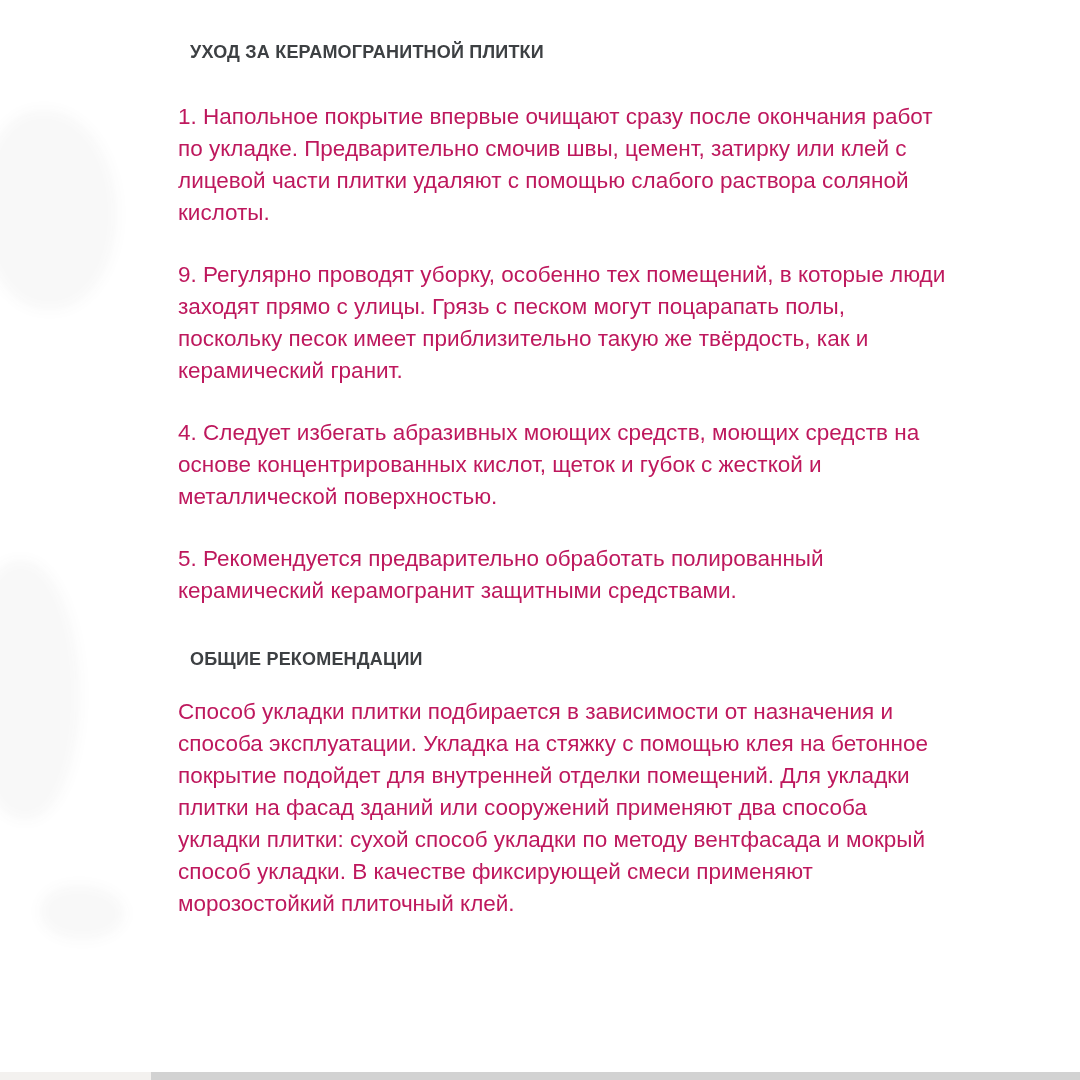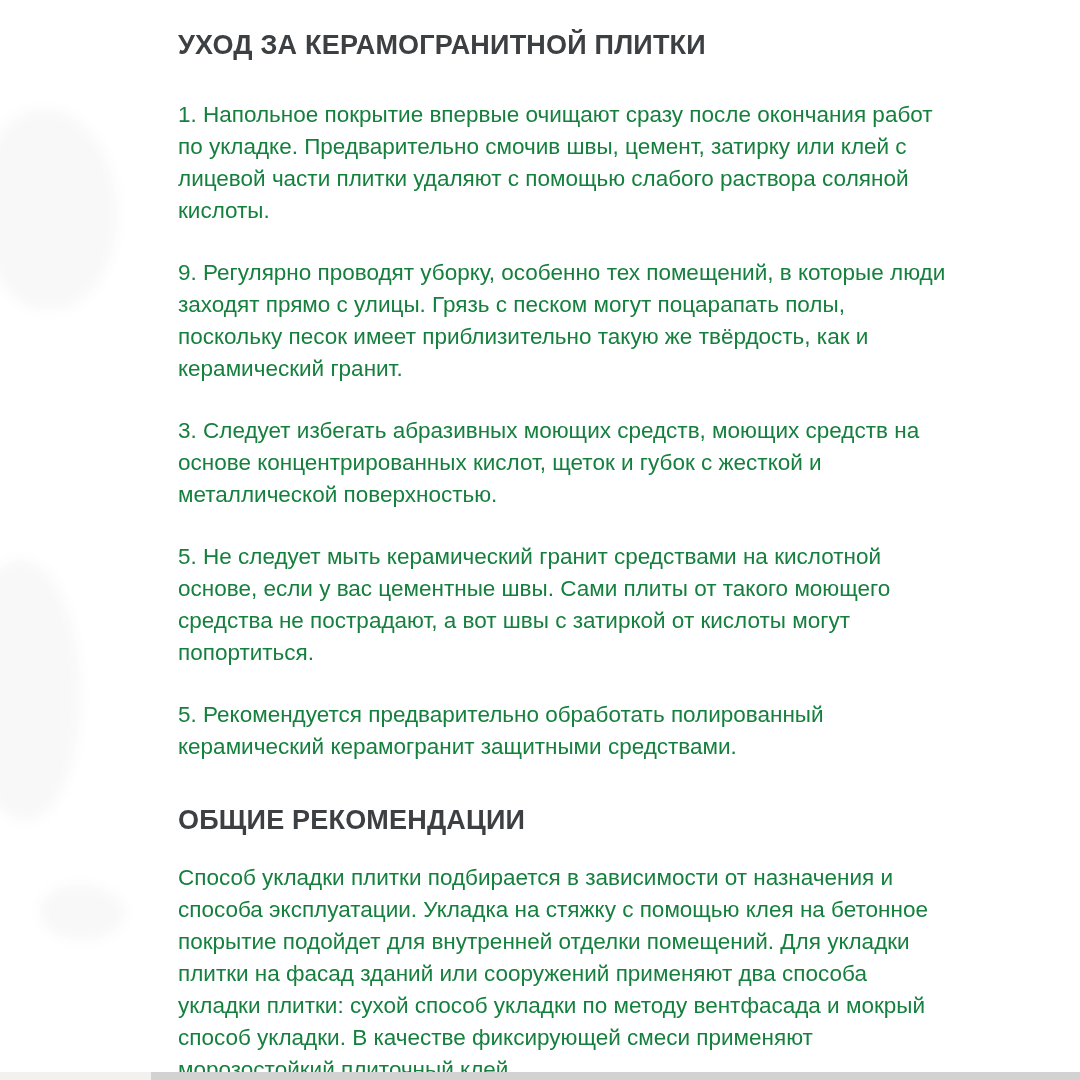--- a/index.html
+++ b/index.html
@@ -15,38 +15,38 @@
     overflow: hidden;
   }
   .page {
     position: absolute;
     left: 178px;
     top: 30px;
     width: 772px;
     color: #47494b;
   }
   .heading {
-    font-size: 27px;
+    font-size: 18px;
     font-weight: 700;
     color: #3d4043;
     letter-spacing: 0.2px;
-    margin: 0;
+    margin: 12px;
   }
   .heading-care {
     margin-bottom: 38px;
   }
   .heading-general {
     margin-top: 42px;
     margin-bottom: 26px;
   }
   .para {
     font-size: 22.5px;
     line-height: 32px;
     margin: 0 0 30px 0;
-    color: #15803d;
+    color: #be185d;
   }
   .para:last-of-type {
     margin-bottom: 0;
   }
   
   .watermark {
     position: absolute;
     background: rgba(60, 60, 60, 0.035);
     border-radius: 45% 55% 50% 50%;
     filter: blur(6px);
@@ -80,22 +80,21 @@
 <div class="watermark wm-1"></div>
 <div class="watermark wm-2"></div>
 <div class="watermark wm-3"></div>
 
 <div class="page">
 
   <h1 class="heading heading-care">УХОД ЗА КЕРАМОГРАНИТНОЙ ПЛИТКИ</h1>
 
   <p class="para">1. Напольное покрытие впервые очищают сразу после окончания работ по укладке. Предварительно смочив швы, цемент, затирку или клей с лицевой части плитки удаляют с помощью слабого раствора соляной кислоты.</p>
   <p class="para">9. Регулярно проводят уборку, особенно тех помещений, в которые люди заходят прямо с улицы. Грязь с песком могут поцарапать полы, поскольку песок имеет приблизительно такую же твёрдость, как и керамический гранит.</p>
-  <p class="para">3. Следует избегать абразивных моющих средств, моющих средств на основе концентрированных кислот, щеток и губок с жесткой и металлической поверхностью.</p>
-  <p class="para">5. Не следует мыть  керамический гранит средствами на кислотной основе, если у вас цементные швы. Сами плиты от такого моющего средства не пострадают, а вот швы с затиркой от кислоты могут попортиться.</p>
+  <p class="para">4. Следует избегать абразивных моющих средств, моющих средств на основе концентрированных кислот, щеток и губок с жесткой и металлической поверхностью.</p>
   <p class="para">5. Рекомендуется предварительно обработать полированный керамический керамогранит защитными средствами.</p>
 
   <h2 class="heading heading-general">ОБЩИЕ РЕКОМЕНДАЦИИ</h2>
 
   <p class="para">Способ укладки плитки подбирается в зависимости от назначения и способа эксплуатации. Укладка на стяжку с помощью клея на бетонное покрытие подойдет для внутренней отделки помещений. Для укладки плитки на фасад зданий или сооружений применяют два способа укладки плитки: сухой способ укладки по методу вентфасада и мокрый способ укладки. В качестве фиксирующей смеси применяют морозостойкий плиточный клей.</p>
 
 </div>
 
 <div class="bottom-bar">
   <div class="track-left"></div>

